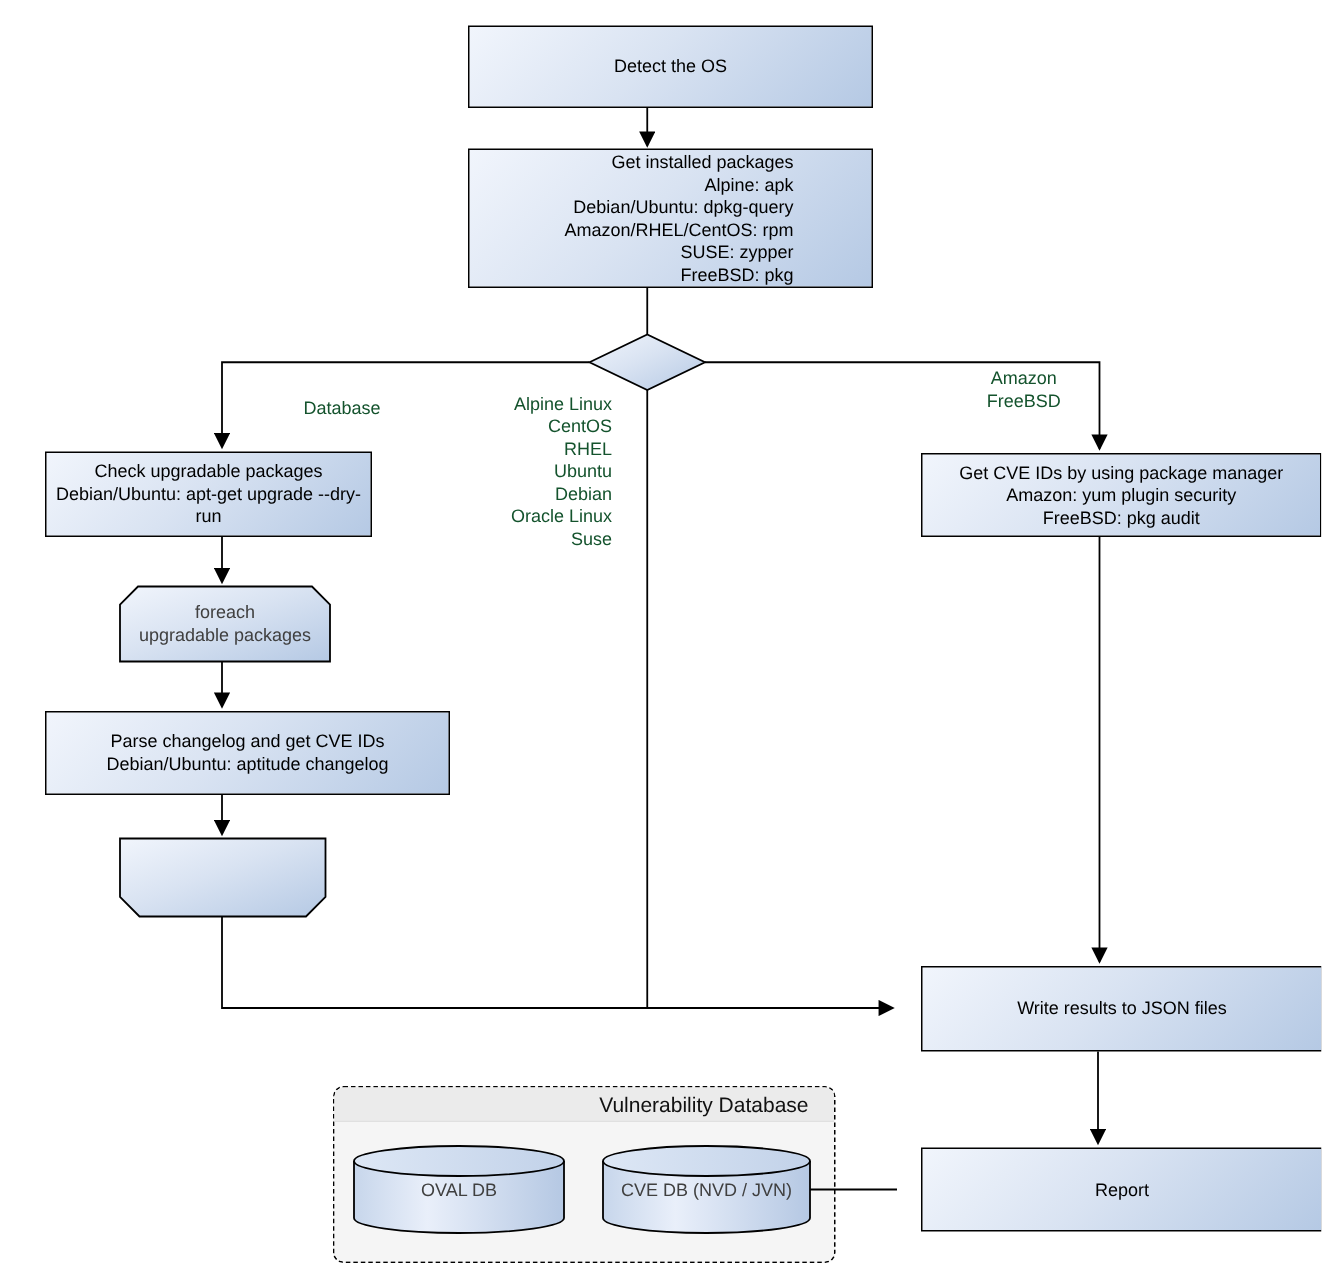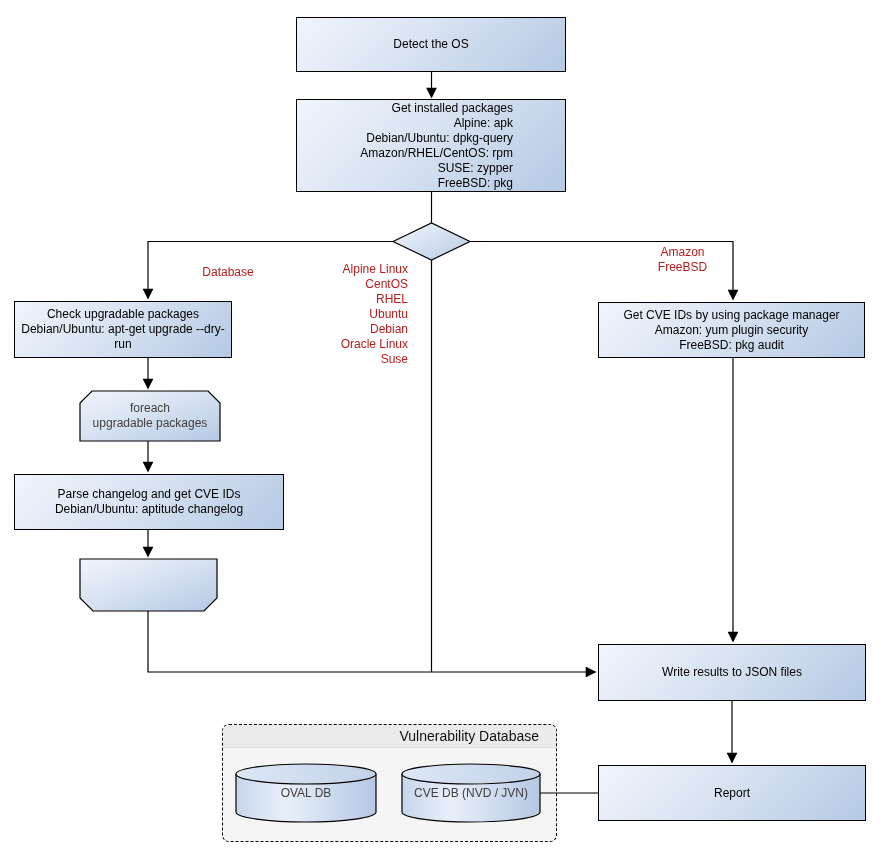--- a/index.html
+++ b/index.html
@@ -24,20 +24,21 @@
     background: linear-gradient(135deg, #f1f5fc 0%, #d9e3f2 45%, #b5c9e4 100%);
     display: flex;
     align-items: center;
     justify-content: center;
     text-align: center;
     font-size: 12px;
     line-height: 15px;
     color: #000000;
     white-space: pre-line;
     z-index: 1;
+    margin-left: 16px;
   }
   .node.align-right {
     justify-content: flex-end;
     text-align: right;
     padding-right: 52px;
   }
   .shape-label {
     position: absolute;
     display: flex;
     align-items: center;
@@ -47,21 +48,21 @@
     line-height: 15px;
     color: #404040;
     white-space: pre-line;
     z-index: 3;
     pointer-events: none;
   }
   .edge-label {
     position: absolute;
     font-size: 12px;
     line-height: 15px;
-    color: #b91c1c;
+    color: #14532d;
     white-space: pre-line;
     z-index: 3;
   }
   .edge-label.center { text-align: center; }
   .edge-label.right { text-align: right; }
   #vuln-container {
     position: absolute;
     left: 222px; top: 724px;
     width: 335px; height: 118px;
     box-sizing: border-box;

